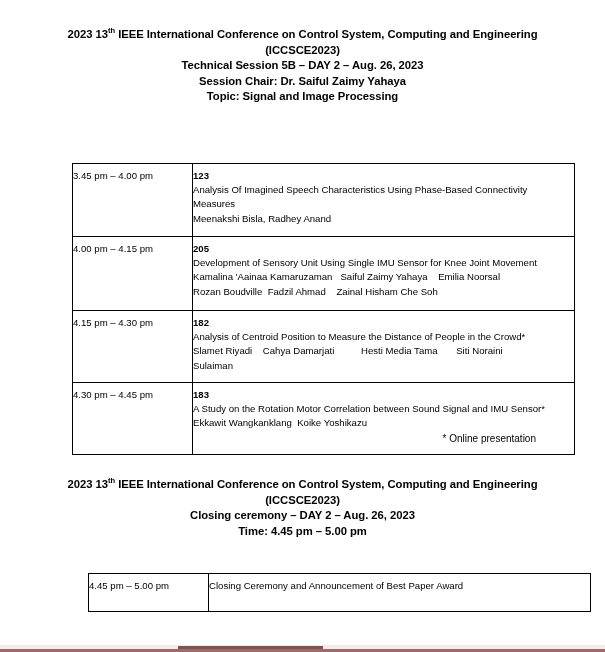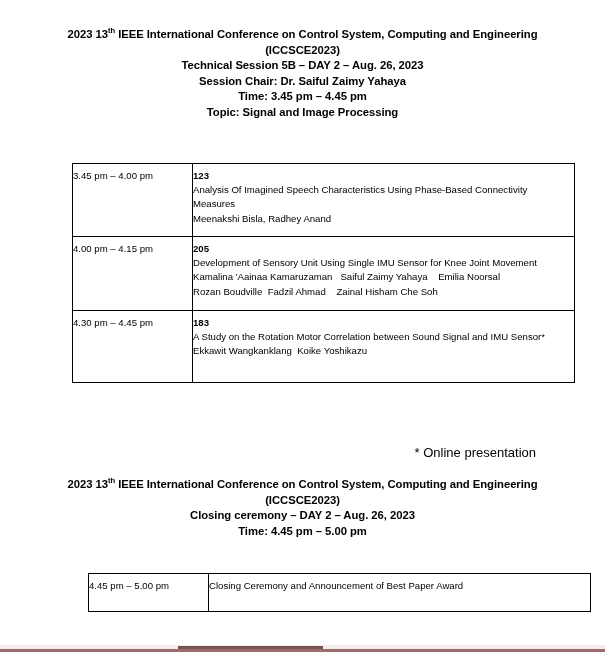--- a/index.html
+++ b/index.html
@@ -106,24 +106,24 @@
     white-space: pre-wrap;
   }
   .plain-text {
     display: block;
   }
 
   
   #online-footnote {
     position: absolute;
     left: 72px;
-    top: 446px;
+    top: 432px;
     width: 464px;
     text-align: right;
-    font-size: 13px;
+    font-size: 10px;
     line-height: 13px;
   }
 
   
   #bottom-strip {
     position: absolute;
     left: 0;
     bottom: 0;
     width: 605px;
     height: 7px;
@@ -143,41 +143,49 @@
 </head>
 <body>
 
 <div class="page">
 
   <div class="heading-block" id="session-heading">
     <div class="hline"><span>2023 13</span><sup>th</sup><span> IEEE International Conference on Control System, Computing and Engineering</span></div>
     <div class="hline">(ICCSCE2023)</div>
     <div class="hline">Technical Session 5B – DAY 2 – Aug. 26, 2023</div>
     <div class="hline">Session Chair: Dr. Saiful Zaimy Yahaya</div>
-    <div class="hline">Time: 3.45 pm – 4.45 pm</div>
     <div class="hline">Topic: Signal and Image Processing</div>
   </div>
 
   <table class="sched-table" id="technical-table">
     <tbody>
       <tr class="r1">
         <td class="time-cell">3.45 pm – 4.00 pm</td>
         <td class="detail-cell">
           <span class="paper-id">123</span>
           <span class="paper-title">Analysis Of Imagined Speech Characteristics Using Phase-Based Connectivity Measures</span>
           <span class="paper-authors">Meenakshi Bisla, Radhey Anand</span>
         </td>
       </tr>
       <tr class="r2">
         <td class="time-cell">4.00 pm – 4.15 pm</td>
         <td class="detail-cell">
           <span class="paper-id">205</span>
           <span class="paper-title">Development of Sensory Unit Using Single IMU Sensor for Knee Joint Movement</span>
           <span class="paper-authors">Kamalina 'Aainaa Kamaruzaman   Saiful Zaimy Yahaya    Emilia Noorsal
 Rozan Boudville  Fadzil Ahmad    Zainal Hisham Che Soh</span>
+        </td>
+      </tr>
+      <tr class="r3">
+        <td class="time-cell">4.15 pm – 4.30 pm</td>
+        <td class="detail-cell">
+          <span class="paper-id">182</span>
+          <span class="paper-title">Analysis of Centroid Position to Measure the Distance of People in the Crowd*</span>
+          <span class="paper-authors">Slamet Riyadi    Cahya Damarjati          Hesti Media Tama       Siti Noraini
+Sulaiman</span>
         </td>
       </tr>
       <tr class="r4">
         <td class="time-cell">4.30 pm – 4.45 pm</td>
         <td class="detail-cell">
           <span class="paper-id">183</span>
           <span class="paper-title">A Study on the Rotation Motor Correlation between Sound Signal and IMU Sensor*</span>
           <span class="paper-authors">Ekkawit Wangkanklang  Koike Yoshikazu</span>
         </td>
       </tr>

